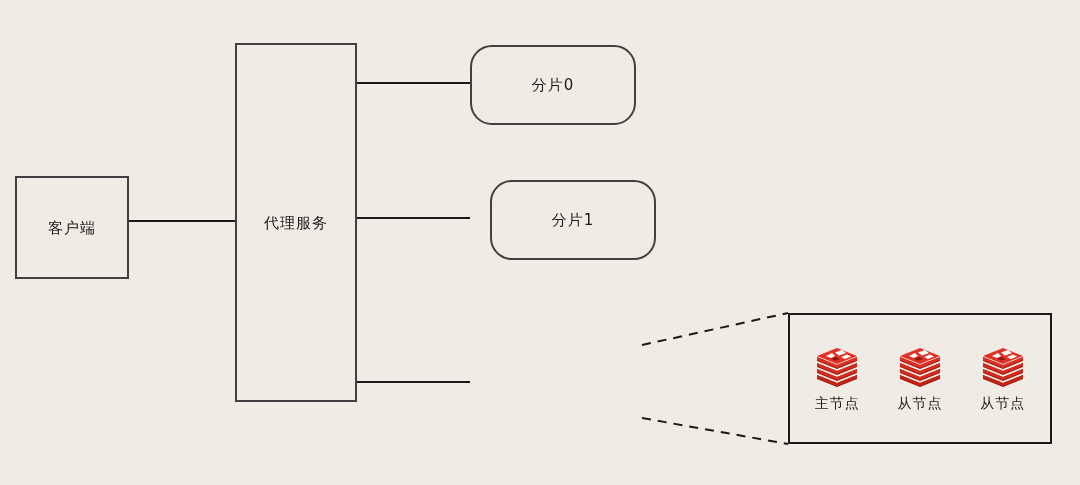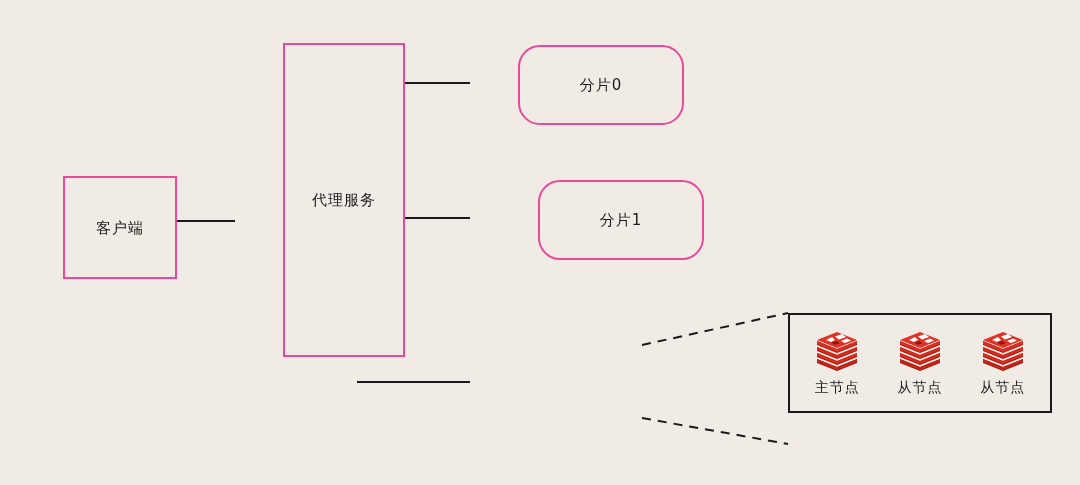--- a/index.html
+++ b/index.html
@@ -25,57 +25,56 @@
     top: 0;
     width: 1080px;
     height: 485px;
   }
 
   
   .node-box {
     position: absolute;
     box-sizing: border-box;
     background: #f0ece5;
-    border: 2px solid #ec4899;
+    border: 2px solid #404040;
     display: flex;
     align-items: center;
     justify-content: center;
     color: #1b1b1b;
     font-size: 15px;
     letter-spacing: 1px;
     line-height: 1.2;
-    margin-left: 48px;
   }
   .client-box {
     left: 15px;
     top: 176px;
     width: 114px;
     height: 103px;
   }
   .proxy-box {
     left: 235px;
     top: 43px;
     width: 122px;
-    height: 314px;
+    height: 359px;
   }
   .shard-box {
     border-radius: 22px;
     width: 166px;
     height: 80px;
   }
   .shard-0 { left: 470px; top: 45px; }
   .shard-1 { left: 490px; top: 180px; }
   .shard-n { left: 470px; top: 342px; }
 
   .detail-panel {
     position: absolute;
     left: 788px;
     top: 313px;
     width: 264px;
-    height: 100px;
+    height: 131px;
     box-sizing: border-box;
     background: #f0ece5;
     border: 2px solid #1a1a1a;
     display: flex;
     align-items: center;
     justify-content: space-around;
     padding: 0 6px;
   }
   .redis-node {
     display: flex;

